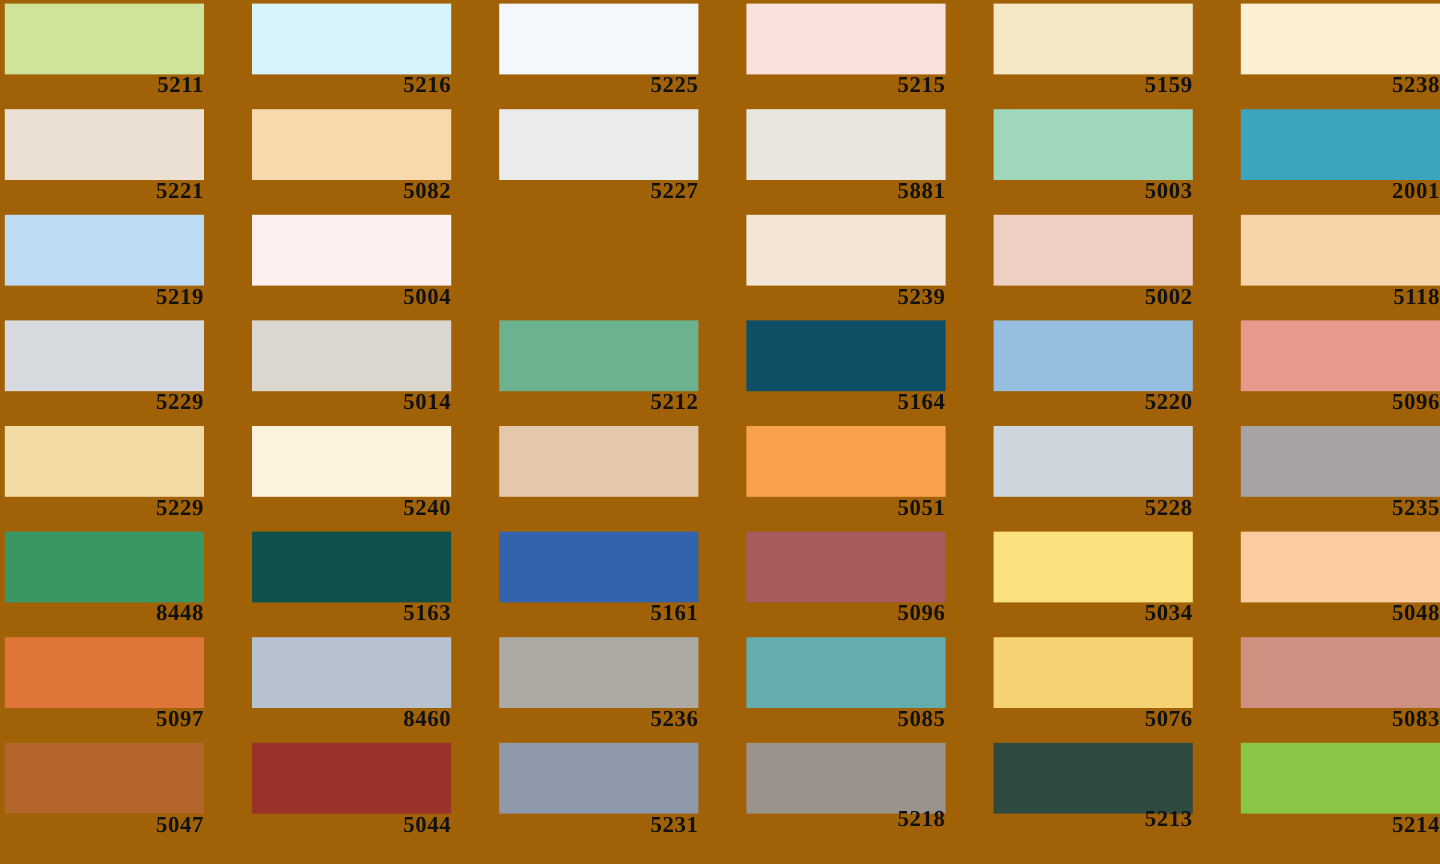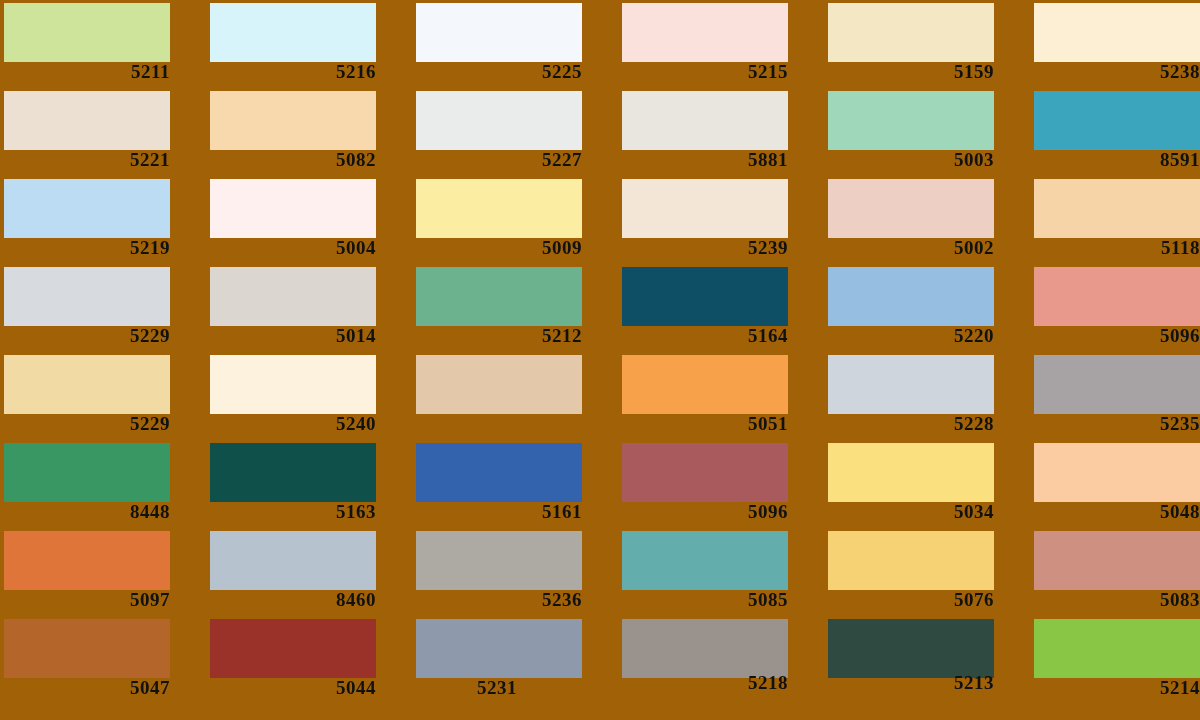--- a/index.html
+++ b/index.html
@@ -94,34 +94,30 @@
     <div class="swatch-cell" style="left: 618px; top: 88px;">
       <div class="swatch-chip" title="5234" style="width: 166px; height: 59px; background: rgb(233, 230, 224);"></div>
       <div class="swatch-label" style="color: rgb(17, 17, 17);">5881</div>
     </div>
     <div class="swatch-cell" style="left: 824px; top: 88px;">
       <div class="swatch-chip" title="5003" style="width: 166px; height: 59px; background: rgb(158, 215, 186);"></div>
       <div class="swatch-label" style="color: rgb(17, 17, 17);">5003</div>
     </div>
     <div class="swatch-cell" style="left: 1030px; top: 88px;">
       <div class="swatch-chip" title="5001" style="width: 166px; height: 59px; background: rgb(59, 165, 189);"></div>
-      <div class="swatch-label" style="color: rgb(17, 17, 17);">8591</div>
+      <div class="swatch-label" style="color: rgb(17, 17, 17);">2001</div>
     </div>
     <div class="swatch-cell" style="left: 0px; top: 176px;">
       <div class="swatch-chip" title="5219" style="width: 166px; height: 59px; background: rgb(188, 220, 244);"></div>
       <div class="swatch-label" style="color: rgb(17, 17, 17);">5219</div>
     </div>
     <div class="swatch-cell" style="left: 206px; top: 176px;">
       <div class="swatch-chip" title="5004" style="width: 166px; height: 59px; background: rgb(253, 240, 238);"></div>
       <div class="swatch-label" style="color: rgb(17, 17, 17);">5004</div>
     </div>
-    <div class="swatch-cell" style="left: 412px; top: 176px;">
-      <div class="swatch-chip" title="5009" style="width: 166px; height: 59px; background: rgb(251, 238, 162);"></div>
-      <div class="swatch-label" style="color: rgb(17, 17, 17);">5009</div>
-    </div>
     <div class="swatch-cell" style="left: 618px; top: 176px;">
       <div class="swatch-chip" title="5239" style="width: 166px; height: 59px; background: rgb(243, 230, 215);"></div>
       <div class="swatch-label" style="color: rgb(17, 17, 17);">5239</div>
     </div>
     <div class="swatch-cell" style="left: 824px; top: 176px;">
       <div class="swatch-chip" title="5002" style="width: 166px; height: 59px; background: rgb(237, 207, 196);"></div>
       <div class="swatch-label" style="color: rgb(17, 17, 17);">5002</div>
     </div>
     <div class="swatch-cell" style="left: 1030px; top: 176px;">
       <div class="swatch-chip" title="5118" style="width: 166px; height: 59px; background: rgb(246, 212, 168);"></div>
@@ -226,21 +222,21 @@
     <div class="swatch-cell" style="left: 0px; top: 616px;">
       <div class="swatch-chip" title="5047" style="width: 166px; height: 59px; background: rgb(180, 101, 42);"></div>
       <div class="swatch-label" style="color: rgb(17, 17, 17);">5047</div>
     </div>
     <div class="swatch-cell" style="left: 206px; top: 616px;">
       <div class="swatch-chip" title="5044" style="width: 166px; height: 59px; background: rgb(155, 50, 41);"></div>
       <div class="swatch-label" style="color: rgb(17, 17, 17);">5044</div>
     </div>
     <div class="swatch-cell" style="left: 412px; top: 616px;">
       <div class="swatch-chip" title="5231" style="width: 166px; height: 59px; background: rgb(142, 153, 171);"></div>
-      <div class="swatch-label" style="color: rgb(17, 17, 17); text-align: center;">5231</div>
+      <div class="swatch-label" style="color: rgb(17, 17, 17);">5231</div>
     </div>
     <div class="swatch-cell" style="left: 618px; top: 616px;">
       <div class="swatch-chip" title="5218" style="width: 166px; height: 59px; background: rgb(154, 146, 140);"></div>
       <div class="swatch-label raised" style="color: rgb(17, 17, 17);">5218</div>
     </div>
     <div class="swatch-cell" style="left: 824px; top: 616px;">
       <div class="swatch-chip" title="5213" style="width: 166px; height: 59px; background: rgb(47, 74, 65);"></div>
       <div class="swatch-label raised" style="color: rgb(17, 17, 17);">5213</div>
     </div>
     <div class="swatch-cell" style="left: 1030px; top: 616px;">

